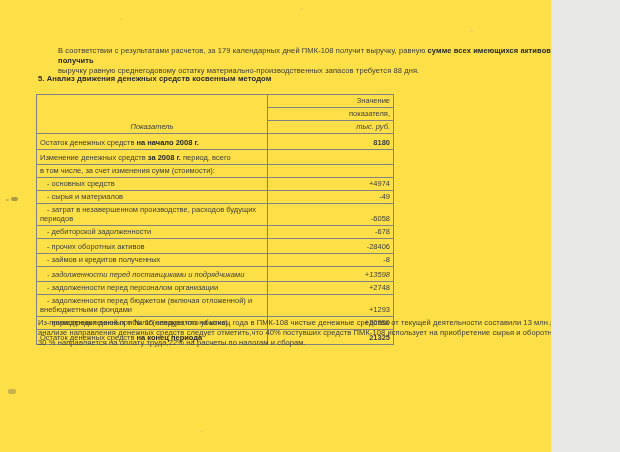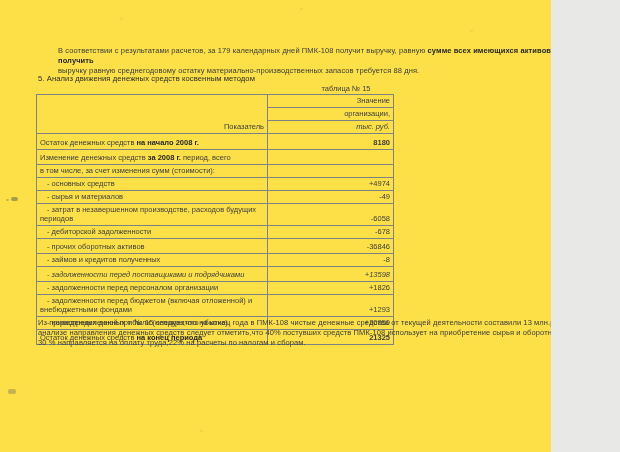--- a/index.html
+++ b/index.html
@@ -8,68 +8,67 @@
     background:#fde047;
     font-family:"Liberation Sans", sans-serif;
     color:#3a3a3a; overflow:hidden;
   }
   .abs { position:absolute; }
   .page-number { left:572px; top:8px; font-size:7.5px; color:#4a4a4a; }
   .para { left:38px; width:558px; font-size:7.5px; line-height:10px; letter-spacing:.1px; }
   .para-intro { top:46px;margin-left:20px; }
   .para-analysis { top:318px; }
   .para-conclusion { top:351px; }
-  .heading { left:38px; top:74px; font-size:7.6px; font-weight:normal; color:#2a2a2a; letter-spacing:.1px; }
+  .heading { left:38px; top:74px; font-size:7.6px; font-weight:bold; color:#2a2a2a; letter-spacing:.1px; }
   .tbl-caption { left:280px; top:84px; width:132px; text-align:center; font-size:7.5px; color:#404040; }
   .b { font-weight:bold; color:#262626; }
   .i { font-style:italic; }
   table.doc-table {
     position:absolute; left:36px; top:94px; width:358px;
     border-collapse:collapse; table-layout:fixed;
   }
   table.doc-table td {
     border:1px solid #828282;
     font-size:7.5px; line-height:9px;
     vertical-align:bottom;
     padding:1px 3px 2px 3px;
     color:#3c3c3c;
     overflow:hidden;
   }
   td.c-label { width:224px; }
   td.c-value { text-align:right; }
   td.indent { text-indent:7px; padding-left:2px; }
   tr.hr { height:9px; }
-  td.th-ind { text-align:right; vertical-align:bottom; padding-bottom:2px; }
+  td.th-ind { text-align:center; vertical-align:bottom; padding-bottom:2px;font-style:italic; }
   .smudge { position:absolute; border-radius:2px; background:rgba(70,70,70,.45); filter:blur(.4px); }
   .smudge-1 { left:11px; top:197px; width:7px; height:4px; }
   .smudge-1b { left:6px; top:199px; width:3px; height:2px; background:rgba(90,90,90,.3); }
   .smudge-2 { left:8px; top:389px; width:8px; height:5px; background:rgba(95,95,95,.35); }
   .speck { position:absolute; width:3px; height:2px; background:rgba(120,120,120,.12); border-radius:50%; }
 </style>
 </head>
 <body>
 
 <div class="page">
 
   <div class="abs page-number">17</div>
 
   <div class="abs para para-intro"><span>В соответствии с результатами расчетов, за 179 календарных дней ПМК-108 получит выручку, равную </span><span class="b">сумме всех имеющихся активов</span><span>. Чтобы </span><span class="b">получить</span><br><span>выручку равную среднегодовому остатку материально-производственных запасов требуется 88 дня.</span></div>
 
   <div class="abs heading">5. Анализ движения денежных средств косвенным методом</div>
 
-  <div class="abs tbl-caption">таблица № 15</div>
 
   <table class="doc-table">
     <tbody>
       <tr class="hr">
         <td class="c-label th-ind" rowspan="3">Показатель</td>
         <td class="c-value">Значение</td>
       </tr>
       <tr class="hr">
-        <td class="c-value">организации,</td>
+        <td class="c-value">показателя,</td>
       </tr>
       <tr class="hr">
         <td class="c-value i">тыс. руб.</td>
       </tr>
     <tr style="height: 16px;">
           <td class="c-label"><span>Остаток денежных средств </span><span class="b">на начало 2008 г.</span></td>
           <td class="c-value b">8180</td>
         </tr>
         <tr style="height: 15px;">
           <td class="c-label"><span>Изменение денежных средств </span><span class="b">за 2008 г.</span><span> период, всего</span></td>
@@ -90,33 +89,33 @@
         <tr style="height: 20px;">
           <td class="c-label indent"><span>- затрат в незавершенном производстве, расходов будущих периодов</span></td>
           <td class="c-value">-6058</td>
         </tr>
         <tr style="height: 12px;">
           <td class="c-label indent"><span>- дебиторской задолженности</span></td>
           <td class="c-value">-678</td>
         </tr>
         <tr style="height: 15px;">
           <td class="c-label indent"><span>- прочих оборотных активов</span></td>
-          <td class="c-value">-36846</td>
+          <td class="c-value">-28406</td>
         </tr>
         <tr style="height: 9px;">
           <td class="c-label indent"><span>- займов и кредитов полученных</span></td>
           <td class="c-value">-8</td>
         </tr>
         <tr style="height: 15px; font-style: italic;">
           <td class="c-label indent"><span>- задолженности перед поставщиками и подрядчиками</span></td>
           <td class="c-value">+13598</td>
         </tr>
         <tr style="height: 13px;">
           <td class="c-label indent"><span>- задолженности перед персоналом организации</span></td>
-          <td class="c-value">+1826</td>
+          <td class="c-value">+2748</td>
         </tr>
         <tr style="height: 16px;">
           <td class="c-label indent"><span>- задолженности перед бюджетом (включая отложенной) и внебюджетными фондами</span></td>
           <td class="c-value">+1293</td>
         </tr>
         <tr style="height: 10px;">
           <td class="c-label indent"><span>- нераспределенной прибыли (непокрытого убытка)</span></td>
           <td class="c-value">+20850</td>
         </tr>
         <tr style="height: 15px;">

